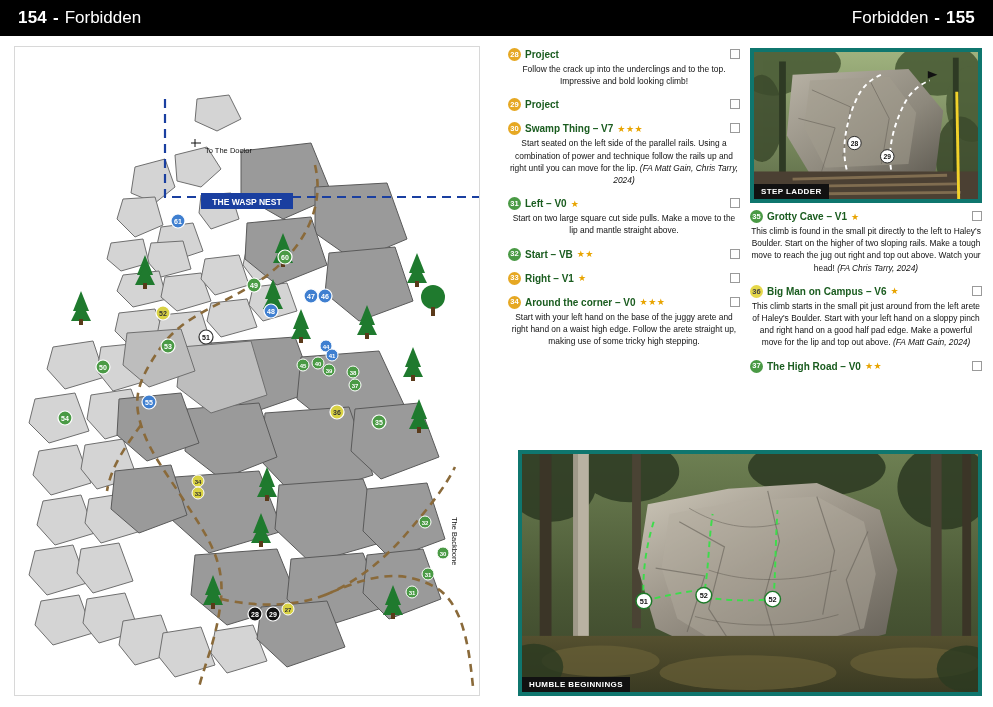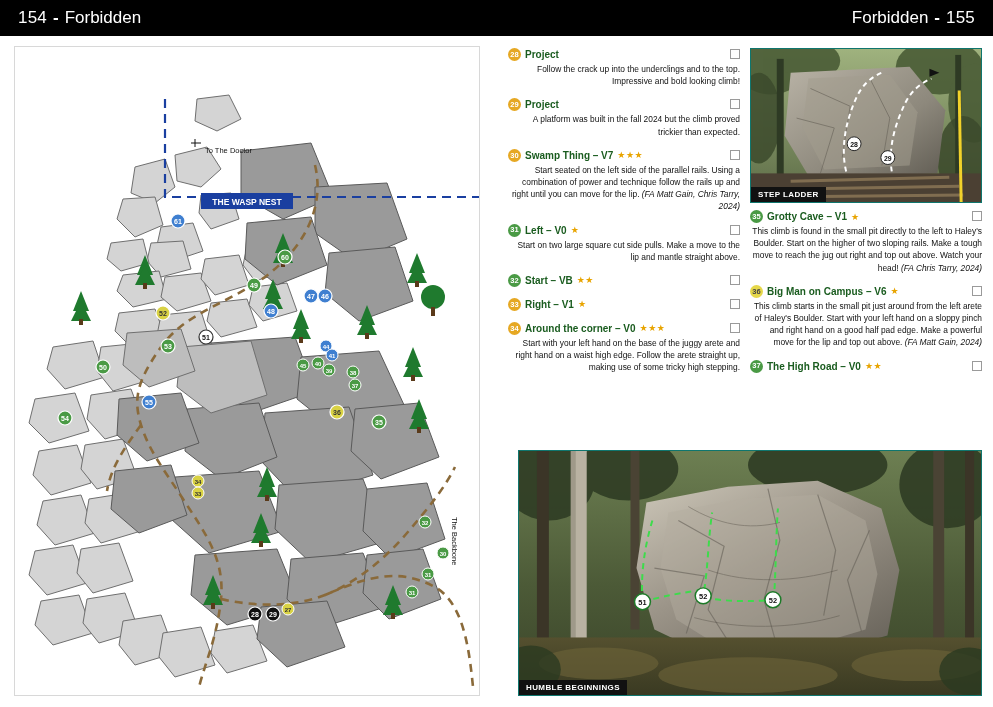--- a/index.html
+++ b/index.html
@@ -18,21 +18,21 @@
 
   
   .hdr {
     position: absolute; top: 0; height: 36px;
     background: #000000;
     color: #ffffff;
     display: flex; align-items: center;
   }
   .hdr-left { left: 0; width: 496px; padding-left: 18px; }
   .hdr-right { left: 496px; width: 497px; padding-right: 18px; justify-content: flex-end; }
-  .hdr-num { font-size: 17px; font-weight: normal; letter-spacing: .2px; }
+  .hdr-num { font-size: 17px; font-weight: bold; letter-spacing: .2px; }
   .hdr-sep { font-size: 17px; font-weight: bold; margin: 0 6px; }
   .hdr-title { font-size: 17px; font-weight: normal; }
 
   
   .map-wrap {
     position: absolute; left: 14px; top: 46px;
     width: 466px; height: 650px;
     background: #ffffff;
     border: 1px solid #d8d8d8;
     overflow: hidden;
@@ -67,28 +67,28 @@
     white-space: nowrap;
   }
   .stars { font-size: 9px; color: #e8a400; letter-spacing: .5px; }
   .tick {
     position: absolute; right: 0; top: 1px;
     width: 10px; height: 10px;
     border: 1px solid #9a9a9a; background: #fff;
   }
   .rdesc {
     font-size: 8.4px; line-height: 1.45; color: #111111;
-    margin-top: 2px; text-align: right;
+    margin-top: 2px; text-align: center;
   }
   .fa { font-style: italic; }
 
   
   .photo {
     position: relative; overflow: hidden;
-    border: 1px solid #0f766e;
+    border: 4px solid #0f766e;
   }
   .photo-top {
     position: absolute; left: 750px; top: 48px;
     width: 232px; height: 155px;
   }
   .photo-bottom {
     position: absolute; left: 518px; top: 450px;
     width: 464px; height: 246px;
   }
   .photo-label {
@@ -384,21 +384,20 @@
       <div class="rdesc">Follow the crack up into the underclings and to the top. Impressive and bold looking climb!</div>
     </div>
 
     <div class="route">
       <div class="route-head">
         <span class="rbadge" style="background:#e6a823">29</span>
         <span class="rname">Project</span>
         <span class="stars"></span>
         <span class="tick"></span>
       </div>
-      <div class="rdesc">A platform was built in the fall 2024 but the climb proved trickier than expected.</div>
     </div>
 
     <div class="route">
       <div class="route-head">
         <span class="rbadge" style="background:#e6a823">30</span>
         <span class="rname">Swamp Thing – V7</span>
         <span class="stars">★★★</span>
         <span class="tick"></span>
       </div>
       <div class="rdesc"><span>Start seated on the left side of the parallel rails. Using a combination of power and technique follow the rails up and right until you can move for the lip.</span> <span class="fa">(FA Matt Gain, Chris Tarry, 2024)</span></div>

